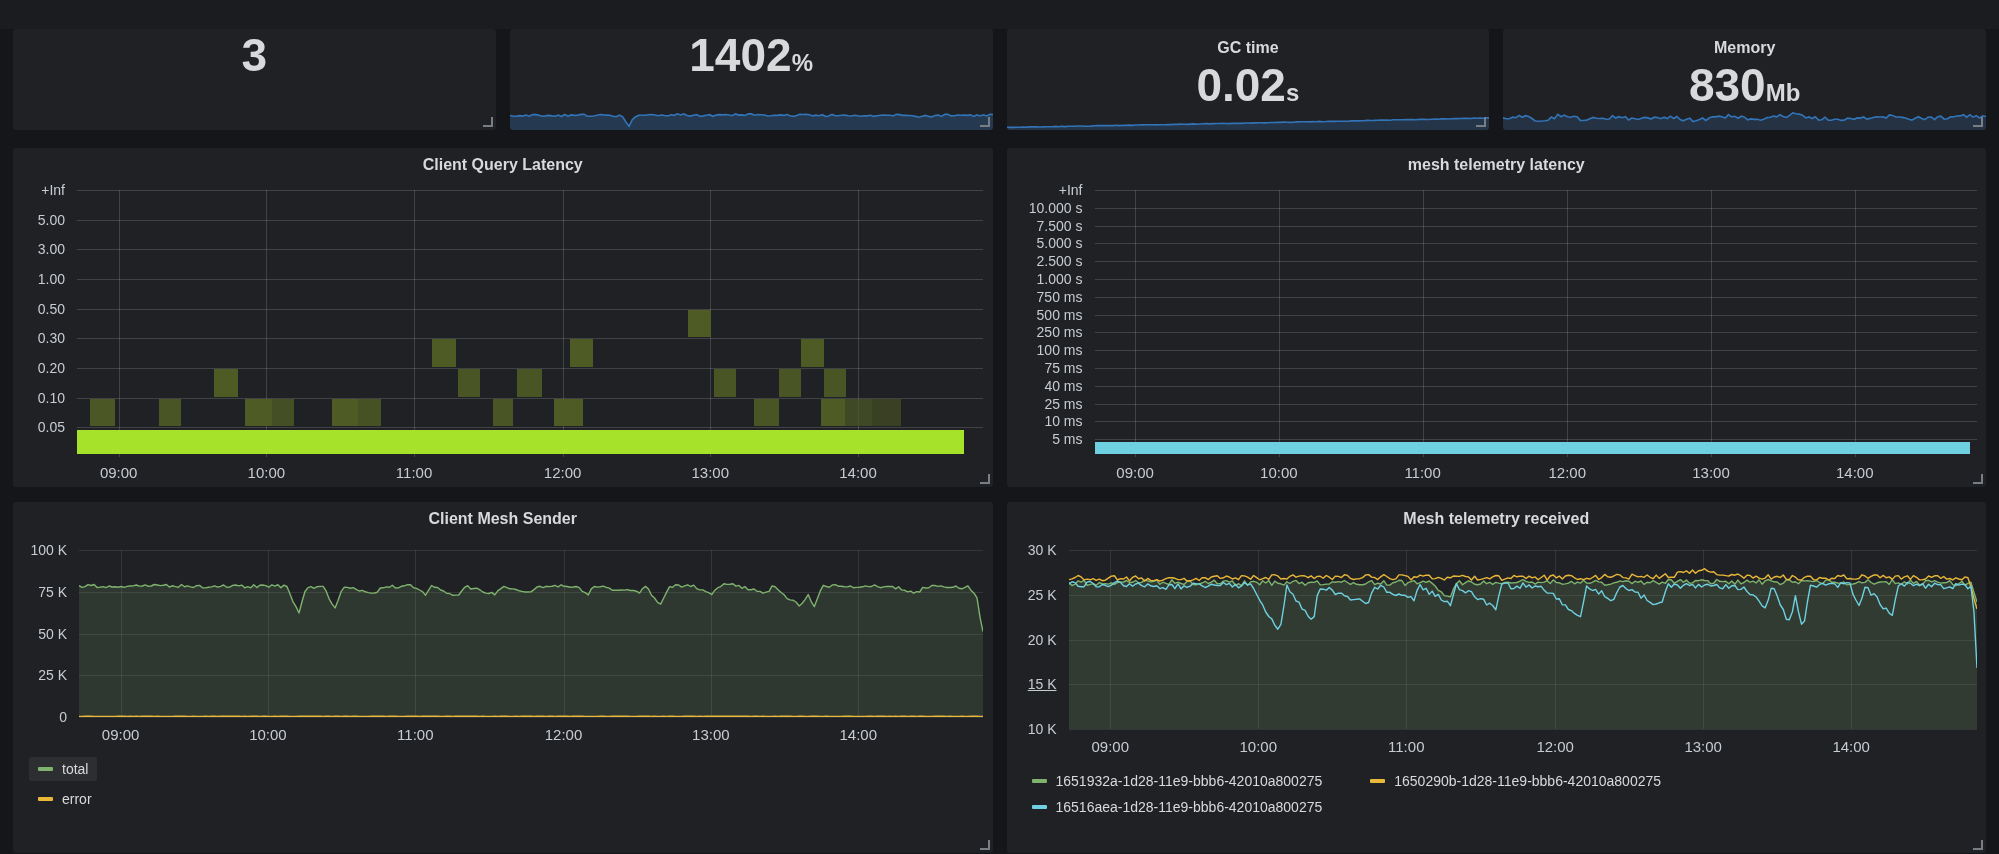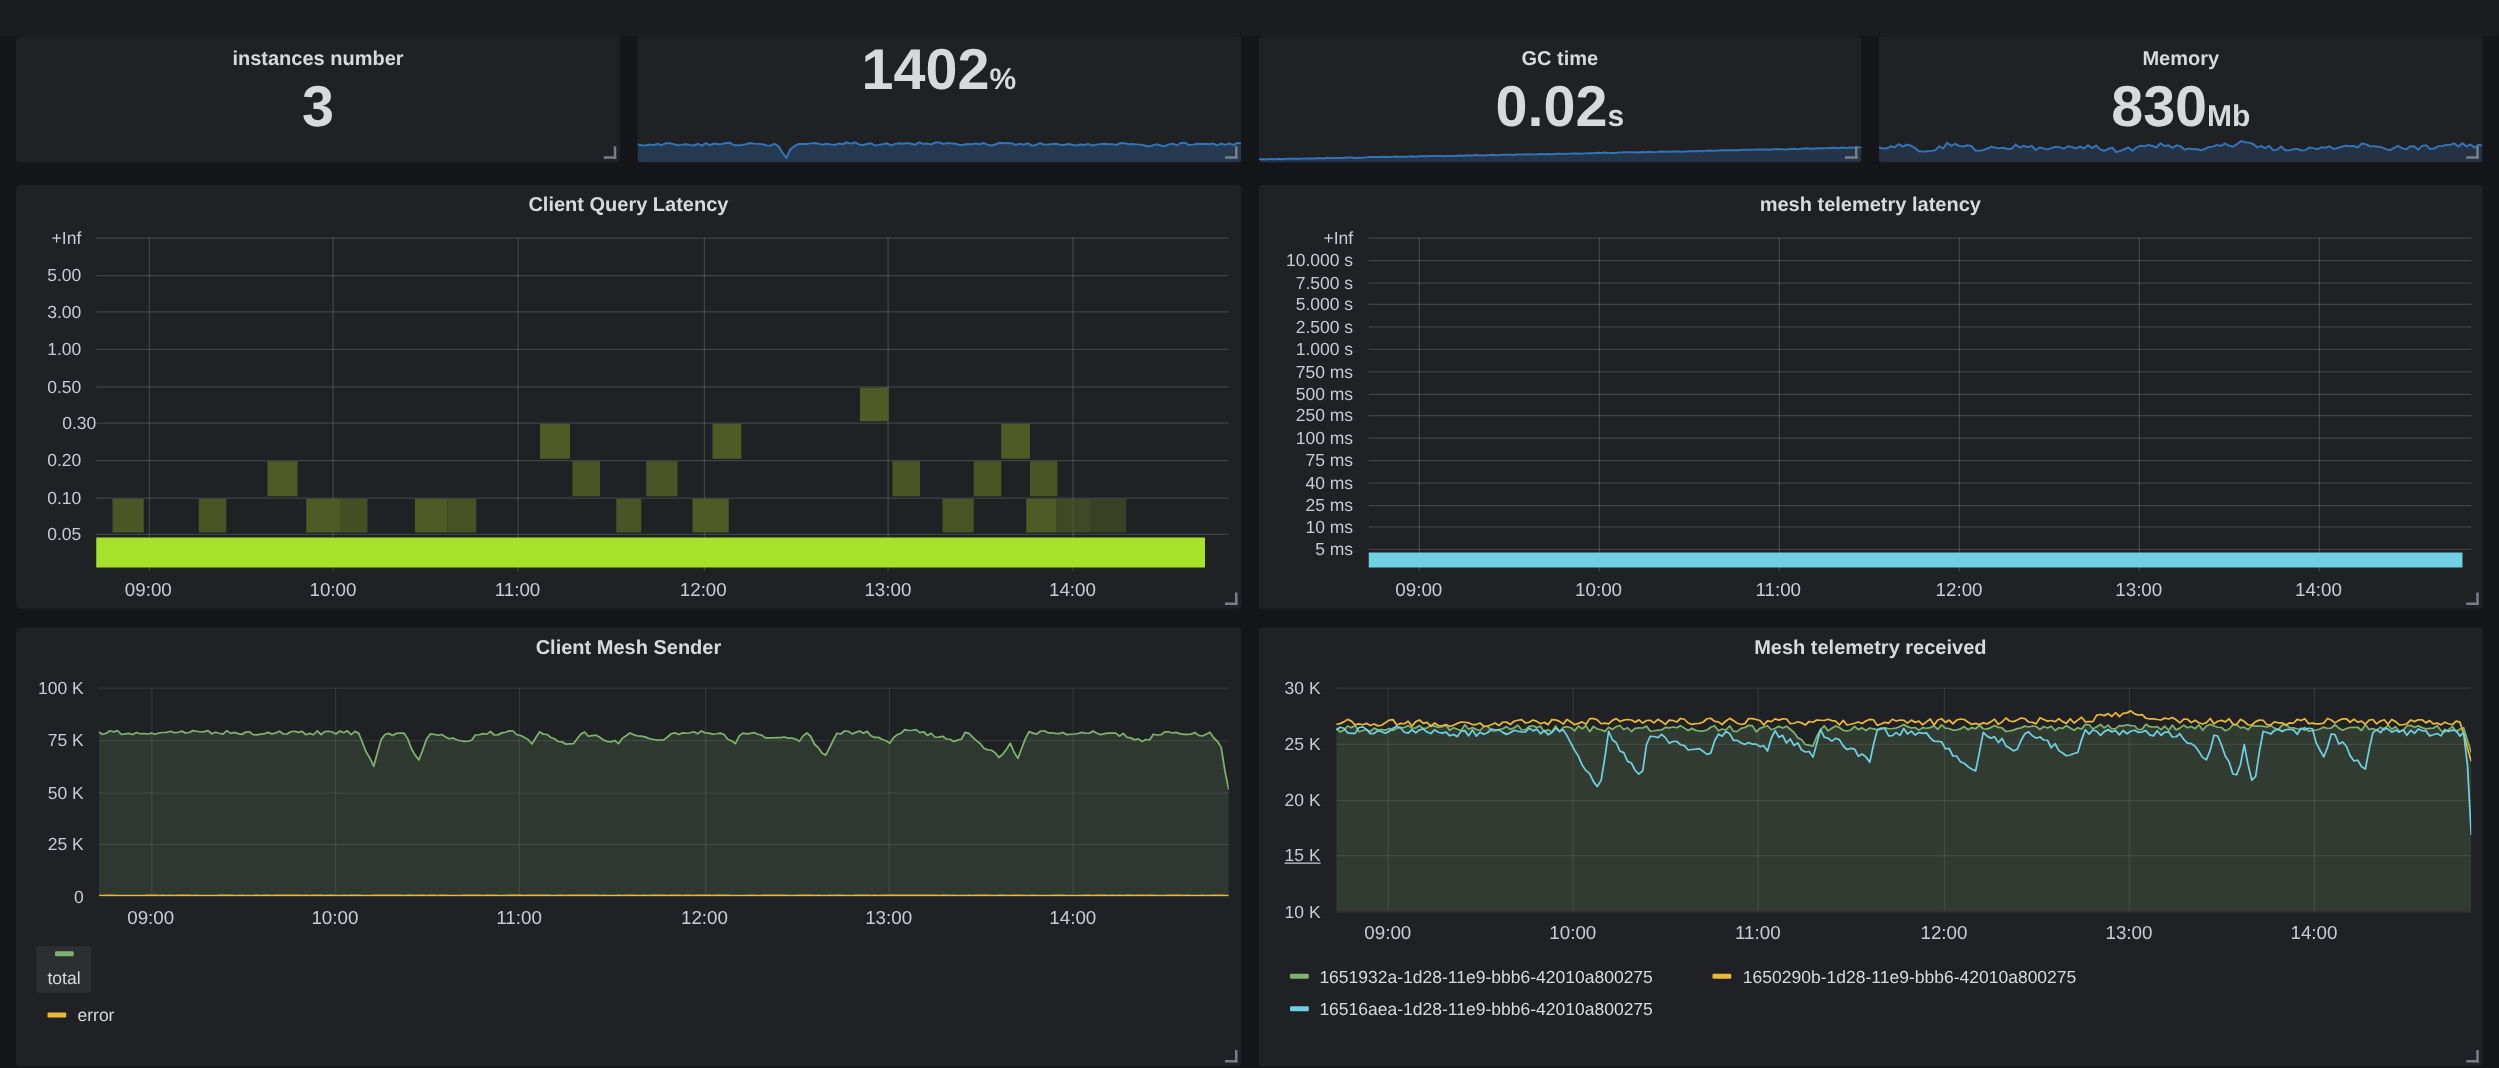--- a/index.html
+++ b/index.html
@@ -40,38 +40,37 @@
   .x-label{transform:translateX(-50%);font-size:15px;}
   .hm-cell{position:absolute;border-radius:0;}
   .hm-bar{position:absolute;}
   .legend{flex:none;display:flex;padding:6px 16px 12px;}
   .legend.col{flex-direction:column;gap:6px;}
   .legend.wrap{flex-direction:row;flex-wrap:wrap;column-gap:30px;row-gap:2px;align-content:flex-start;}
   .legend-item{
     display:flex;align-items:center;gap:9px;font-size:14px;color:#d8d9da;
     padding:4px 9px;border-radius:2px;width:max-content;cursor:pointer;
   }
-  .legend-item.hl{background:rgba(255,255,255,0.06);flex-direction:column;}
+  .legend-item.hl{background:rgba(255,255,255,0.06);}
   .swatch{display:inline-block;width:15px;height:4px;border-radius:1px;}
   .resize-handle{
     position:absolute;right:3px;bottom:3px;width:8px;height:8px;
     border-right:2px solid #797e84;border-bottom:2px solid #797e84;
     cursor:nwse-resize;z-index:5;
   }
   svg{display:block;}
 </style>
 </head>
 <body>
 
 <div class="top-strip"></div>
 
 <div class="row row1">
 
   <div class="panel">
-    <div class="panel-title stat-title">instances number</div>
     <div class="stat-value"><span>3</span><span class="stat-suffix"></span></div>
     <div class="resize-handle"></div>
   </div>
 
   <div class="panel">
     <div class="stat-value"><span>1402</span><span class="stat-suffix">%</span></div>
     <div class="spark-wrap">
         <svg width="483" height="26">
           <path d="M0.0,11.5L3.2,12.2L6.4,12.3L9.7,11.6L12.9,12.1L16.1,11.0L19.3,12.2L22.5,10.6L25.8,10.6L29.0,11.3L32.2,12.2L35.4,11.9L38.6,11.4L41.9,11.9L45.1,12.3L48.3,11.1L51.5,12.5L54.7,10.5L58.0,12.2L61.2,10.9L64.4,11.4L67.6,11.2L70.8,10.4L74.1,10.3L77.3,12.2L80.5,12.2L83.7,12.0L86.9,11.3L90.2,10.5L93.4,10.9L96.6,11.1L99.8,11.3L103.0,12.3L106.3,12.6L109.5,11.1L112.7,12.9L115.9,18.0L119.1,22.2L122.4,15.4L125.6,12.8L128.8,11.2L132.0,11.2L135.2,11.2L138.5,10.7L141.7,10.5L144.9,11.0L148.1,11.8L151.3,11.0L154.6,11.5L157.8,11.9L161.0,10.8L164.2,11.3L167.4,9.8L170.7,11.0L173.9,9.8L177.1,11.5L180.3,12.1L183.5,11.2L186.8,10.6L190.0,12.4L193.2,11.9L196.4,11.3L199.6,10.7L202.9,12.3L206.1,11.1L209.3,10.6L212.5,10.9L215.7,10.5L219.0,11.0L222.2,11.7L225.4,9.9L228.6,11.1L231.8,10.9L235.1,11.5L238.3,9.9L241.5,9.9L244.7,11.2L247.9,10.5L251.2,10.7L254.4,11.0L257.6,12.0L260.8,11.8L264.0,11.3L267.3,11.4L270.5,10.9L273.7,11.4L276.9,10.5L280.1,11.7L283.4,12.4L286.6,11.4L289.8,10.2L293.0,10.5L296.2,10.4L299.5,10.7L302.7,11.9L305.9,11.1L309.1,11.7L312.3,10.7L315.6,12.5L318.8,12.0L322.0,10.4L325.2,11.8L328.4,11.7L331.7,11.2L334.9,11.1L338.1,11.8L341.3,12.0L344.5,11.2L347.8,11.8L351.0,12.3L354.2,11.7L357.4,11.9L360.6,11.3L363.9,12.4L367.1,11.8L370.3,11.3L373.5,11.0L376.7,11.3L380.0,11.3L383.2,12.0L386.4,10.4L389.6,10.6L392.8,11.4L396.1,11.3L399.3,11.5L402.5,11.7L405.7,12.4L408.9,13.2L412.2,12.3L415.4,11.4L418.6,12.4L421.8,12.9L425.0,11.5L428.3,11.1L431.5,12.4L434.7,10.4L437.9,10.2L441.1,11.9L444.4,11.7L447.6,11.0L450.8,11.2L454.0,11.1L457.2,11.4L460.5,10.9L463.7,12.4L466.9,10.8L470.1,11.9L473.3,10.8L476.6,11.9L479.8,10.4L483.0,10.5L483,26L0,26Z" fill="rgba(50,116,184,0.30)" stroke="none"></path>
           <path d="M0.0,11.5L3.2,12.2L6.4,12.3L9.7,11.6L12.9,12.1L16.1,11.0L19.3,12.2L22.5,10.6L25.8,10.6L29.0,11.3L32.2,12.2L35.4,11.9L38.6,11.4L41.9,11.9L45.1,12.3L48.3,11.1L51.5,12.5L54.7,10.5L58.0,12.2L61.2,10.9L64.4,11.4L67.6,11.2L70.8,10.4L74.1,10.3L77.3,12.2L80.5,12.2L83.7,12.0L86.9,11.3L90.2,10.5L93.4,10.9L96.6,11.1L99.8,11.3L103.0,12.3L106.3,12.6L109.5,11.1L112.7,12.9L115.9,18.0L119.1,22.2L122.4,15.4L125.6,12.8L128.8,11.2L132.0,11.2L135.2,11.2L138.5,10.7L141.7,10.5L144.9,11.0L148.1,11.8L151.3,11.0L154.6,11.5L157.8,11.9L161.0,10.8L164.2,11.3L167.4,9.8L170.7,11.0L173.9,9.8L177.1,11.5L180.3,12.1L183.5,11.2L186.8,10.6L190.0,12.4L193.2,11.9L196.4,11.3L199.6,10.7L202.9,12.3L206.1,11.1L209.3,10.6L212.5,10.9L215.7,10.5L219.0,11.0L222.2,11.7L225.4,9.9L228.6,11.1L231.8,10.9L235.1,11.5L238.3,9.9L241.5,9.9L244.7,11.2L247.9,10.5L251.2,10.7L254.4,11.0L257.6,12.0L260.8,11.8L264.0,11.3L267.3,11.4L270.5,10.9L273.7,11.4L276.9,10.5L280.1,11.7L283.4,12.4L286.6,11.4L289.8,10.2L293.0,10.5L296.2,10.4L299.5,10.7L302.7,11.9L305.9,11.1L309.1,11.7L312.3,10.7L315.6,12.5L318.8,12.0L322.0,10.4L325.2,11.8L328.4,11.7L331.7,11.2L334.9,11.1L338.1,11.8L341.3,12.0L344.5,11.2L347.8,11.8L351.0,12.3L354.2,11.7L357.4,11.9L360.6,11.3L363.9,12.4L367.1,11.8L370.3,11.3L373.5,11.0L376.7,11.3L380.0,11.3L383.2,12.0L386.4,10.4L389.6,10.6L392.8,11.4L396.1,11.3L399.3,11.5L402.5,11.7L405.7,12.4L408.9,13.2L412.2,12.3L415.4,11.4L418.6,12.4L421.8,12.9L425.0,11.5L428.3,11.1L431.5,12.4L434.7,10.4L437.9,10.2L441.1,11.9L444.4,11.7L447.6,11.0L450.8,11.2L454.0,11.1L457.2,11.4L460.5,10.9L463.7,12.4L466.9,10.8L470.1,11.9L473.3,10.8L476.6,11.9L479.8,10.4L483.0,10.5" fill="none" stroke="#3274b8" stroke-width="1.6"></path>
@@ -127,21 +126,21 @@
         <div class="axis-label y-label" style="left: 0px; top: 8px; width: 52px;">+Inf</div>
         <div class="grid-h" style="left: 64px; top: 37.6667px; width: 906px; height: 1px;"></div>
         <div class="axis-label y-label" style="left: 0px; top: 37.6667px; width: 52px;">5.00</div>
         <div class="grid-h" style="left: 64px; top: 67.3333px; width: 906px; height: 1px;"></div>
         <div class="axis-label y-label" style="left: 0px; top: 67.3333px; width: 52px;">3.00</div>
         <div class="grid-h" style="left: 64px; top: 97px; width: 906px; height: 1px;"></div>
         <div class="axis-label y-label" style="left: 0px; top: 97px; width: 52px;">1.00</div>
         <div class="grid-h" style="left: 64px; top: 126.667px; width: 906px; height: 1px;"></div>
         <div class="axis-label y-label" style="left: 0px; top: 126.667px; width: 52px;">0.50</div>
         <div class="grid-h" style="left: 64px; top: 156.333px; width: 906px; height: 1px;"></div>
-        <div class="axis-label y-label" style="left: 12px; top: 156.333px; width: 52px;">0.30</div>
+        <div class="axis-label y-label" style="left: 0px; top: 156.333px; width: 52px;">0.30</div>
         <div class="grid-h" style="left: 64px; top: 186px; width: 906px; height: 1px;"></div>
         <div class="axis-label y-label" style="left: 0px; top: 186px; width: 52px;">0.20</div>
         <div class="grid-h" style="left: 64px; top: 215.667px; width: 906px; height: 1px;"></div>
         <div class="axis-label y-label" style="left: 0px; top: 215.667px; width: 52px;">0.10</div>
         <div class="grid-h" style="left: 64px; top: 245.333px; width: 906px; height: 1px;"></div>
         <div class="axis-label y-label" style="left: 0px; top: 245.333px; width: 52px;">0.05</div>
         <div class="hm-cell" style="left: 76.684px; top: 216.667px; width: 25.368px; height: 27.6667px; background: rgb(78, 91, 37); opacity: 0.95;"></div>
         <div class="hm-cell" style="left: 145.54px; top: 216.667px; width: 22.65px; height: 27.6667px; background: rgb(78, 91, 37); opacity: 0.9;"></div>
         <div class="hm-cell" style="left: 231.61px; top: 216.667px; width: 27.18px; height: 27.6667px; background: rgb(78, 91, 37); opacity: 1;"></div>
         <div class="hm-cell" style="left: 258.79px; top: 216.667px; width: 22.65px; height: 27.6667px; background: rgb(78, 91, 37); opacity: 0.8;"></div>

